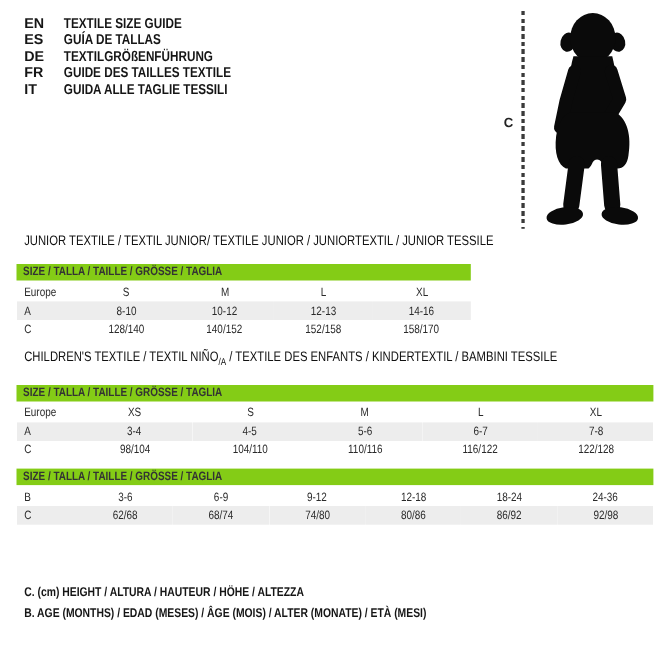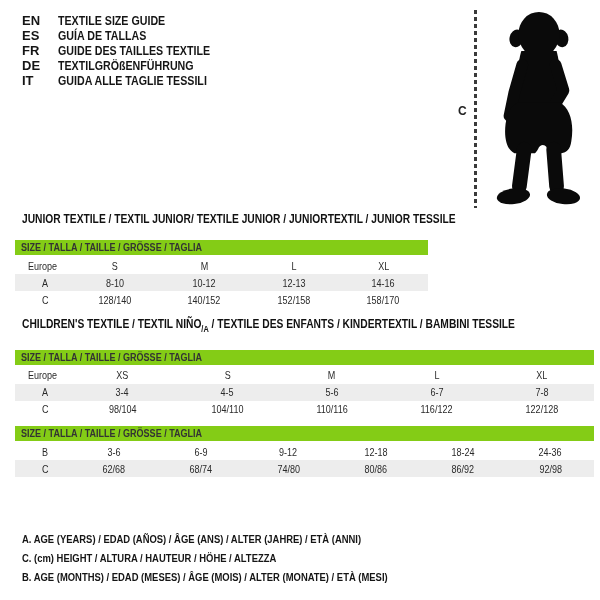--- a/index.html
+++ b/index.html
@@ -23,53 +23,53 @@
     position:absolute; left:24px; top:4px; width:3px; height:198px;
     background:repeating-linear-gradient(to bottom, #3a3a3a 0 4px, transparent 4px 7px);
   }
   .baby-svg { position:absolute; left:32px; top:0; }
 
   
   .tbl { position:absolute; left:15px; }
   .tbl1 { top:213px; width:413px; }
   .tbl2 { top:318px; width:579px; }
   .tbl3 { top:426px; width:579px; }
-  .tbl-title { font-size:12.5px; font-weight:bold; color:#111; margin:0 0 14px 7px; line-height:13px; }
+  .tbl-title { font-size:12.5px; font-weight:normal; color:#111; margin:0 0 14px 7px; line-height:13px; }
   .tbl3 .tbl-title { margin-bottom:6px; line-height:15px; }
   .tbl-title .sub { font-size:9px; vertical-align:sub; }
   .band {
     height:15px; line-height:15px; background:#84cc16; color:#333;
     font-size:11px; font-weight:bold; padding-left:6px; margin-bottom:2px;
   }
   table { border-collapse:collapse; width:100%; table-layout:fixed; }
   td { height:17px; text-align:center; font-size:11px; color:#2a2a2a; padding:0; overflow:hidden; }
-  td.rowlabel { width:55px; text-align:center; padding-left:7px; }
+  td.rowlabel { width:55px; text-align:left; padding-left:7px; }
   tbody tr:nth-child(even) { background:#ededed; }
 
   
   .notes { position:absolute; left:22px; top:530px; }
   .note-line { height:19px; line-height:19px; font-size:11.5px; font-weight:bold; color:#151515; }
 </style>
 </head>
 <body>
 
 <div class="page">
 
   <header class="lang-block">
     <div class="lang-row">
       <span class="lang-code">EN</span><span class="cond left">TEXTILE SIZE GUIDE</span>
     </div>
     <div class="lang-row">
       <span class="lang-code">ES</span><span class="cond left">GUÍA DE TALLAS</span>
     </div>
     <div class="lang-row">
-      <span class="lang-code">FR</span><span class="cond left">GUIDE DES TAILLES TEXTILE</span>
+      <span class="lang-code">DE</span><span class="cond left">TEXTILGRÖßENFÜHRUNG</span>
     </div>
     <div class="lang-row">
-      <span class="lang-code">DE</span><span class="cond left">TEXTILGRÖßENFÜHRUNG</span>
+      <span class="lang-code">FR</span><span class="cond left">GUIDE DES TAILLES TEXTILE</span>
     </div>
     <div class="lang-row">
       <span class="lang-code">IT</span><span class="cond left">GUIDA ALLE TAGLIE TESSILI</span>
     </div>
   </header>
 
   <div class="figure">
     <span class="c-label">C</span>
     <div class="dash-line"></div>
     <svg class="baby-svg" width="108" height="206" viewBox="0 0 110 210" aria-hidden="true">
@@ -182,18 +182,17 @@
             <td><span class="cond">74/80</span></td>
             <td><span class="cond">80/86</span></td>
             <td><span class="cond">86/92</span></td>
             <td><span class="cond">92/98</span></td>
           </tr>
         </tbody>
       </table>
   </section>
 
   <footer class="notes">
-    <div class="note-line"><span class="cond left">A. AGE (YEARS) / EDAD (AÑOS) / ÂGE (ANS) / ALTER (JAHRE) / ETÀ (ANNI)</span></div>
     <div class="note-line"><span class="cond left">C. (cm) HEIGHT / ALTURA / HAUTEUR / HÖHE / ALTEZZA</span></div>
     <div class="note-line"><span class="cond left">B. AGE (MONTHS) / EDAD (MESES) / ÂGE (MOIS) / ALTER (MONATE) / ETÀ (MESI)</span></div>
   </footer>
 
 </div>
 
 </body></html>

